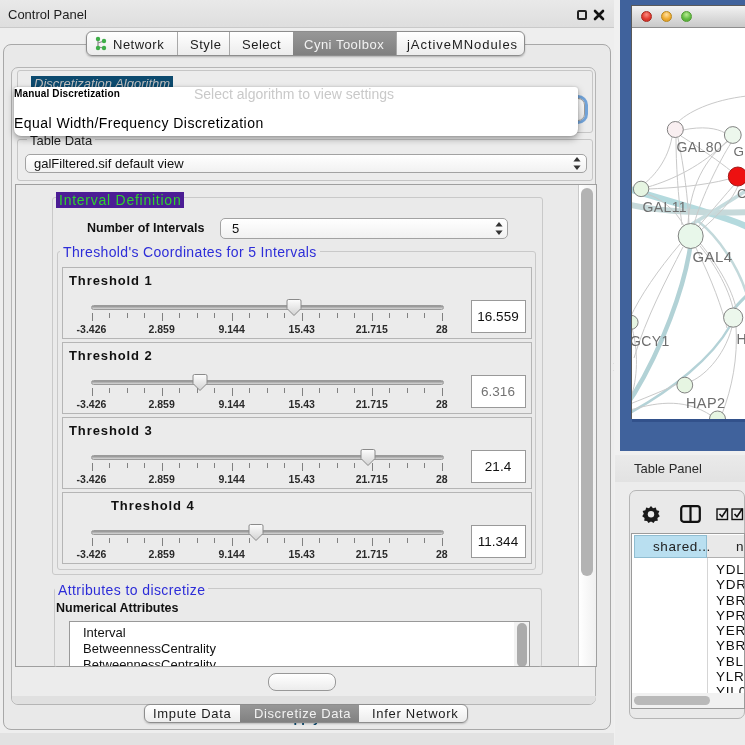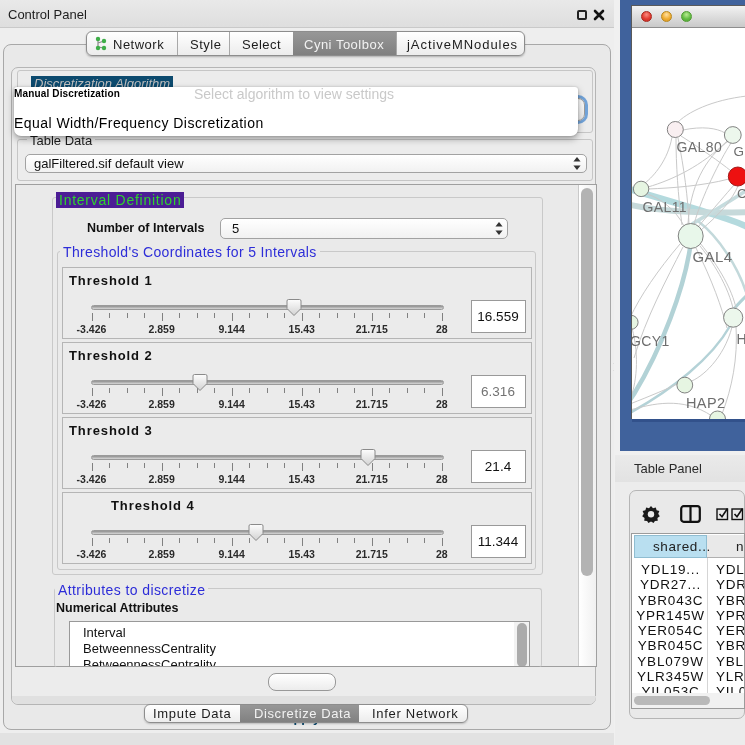--- a/index.html
+++ b/index.html
@@ -375,17 +375,16 @@
   <rect x="1" y="2" width="10.5" height="10.5" fill="none" stroke="#111" stroke-width="1.4"></rect>
   <path d="M3.5 7 L6 9.8 L11.5 1.5" stroke="#111" stroke-width="1.6" fill="none"></path>
 </svg>
 
 <div class="abs" style="left:631px;top:533px;width:114px;height:176px;background:#ffffff;border:1px solid #9b9b9b;overflow:hidden;">
   <div class="abs" style="left:2px;top:1px;width:73px;height:23px;background:#b9dff0;border:1px solid #90bdd1;"></div>
   <div class="abs" style="left:75px;top:1px;width:39px;height:23px;background:#e9e9e9;border-bottom:1px solid #b0b0b0;"></div>
   <div class="tx" style="left:21px;top:5px;font-size:13.5px;letter-spacing:0.6px;color:#222;">shared...</div>
   <div class="tx" style="left:104px;top:5px;font-size:13.5px;color:#222;">n</div>
   <div class="abs" style="left:75px;top:24px;width:1px;height:152px;background:#d5d5d5;"></div>
-  <div class="tx" style="left:2px;top:28px;width:73px;text-align:center;font-size:13.5px;letter-spacing:0.8px;color:#111;line-height:15.3px;">YDL19...<br>YDR27...<br>YBR043C<br>YPR145W<br>YER054C<br>YBR045C<br>YBL079W<br>YLR345W<br>YIL053C</div>
   <div class="tx" style="left:84px;top:28px;font-size:13.5px;letter-spacing:0.8px;color:#111;line-height:15.3px;">YDL194W<br>YDR277C<br>YBR043C<br>YPR145W<br>YER054C<br>YBR045C<br>YBL079W<br>YLR345W<br>YIL053C</div>
   <div class="abs" style="left:0;top:159px;width:114px;height:17px;background:#f1f1f1;"></div>
   <div class="abs" style="left:2px;top:162px;width:76px;height:9px;background:#b9b9b9;border-radius:5px;"></div>
 </div>
 
 </body></html>

